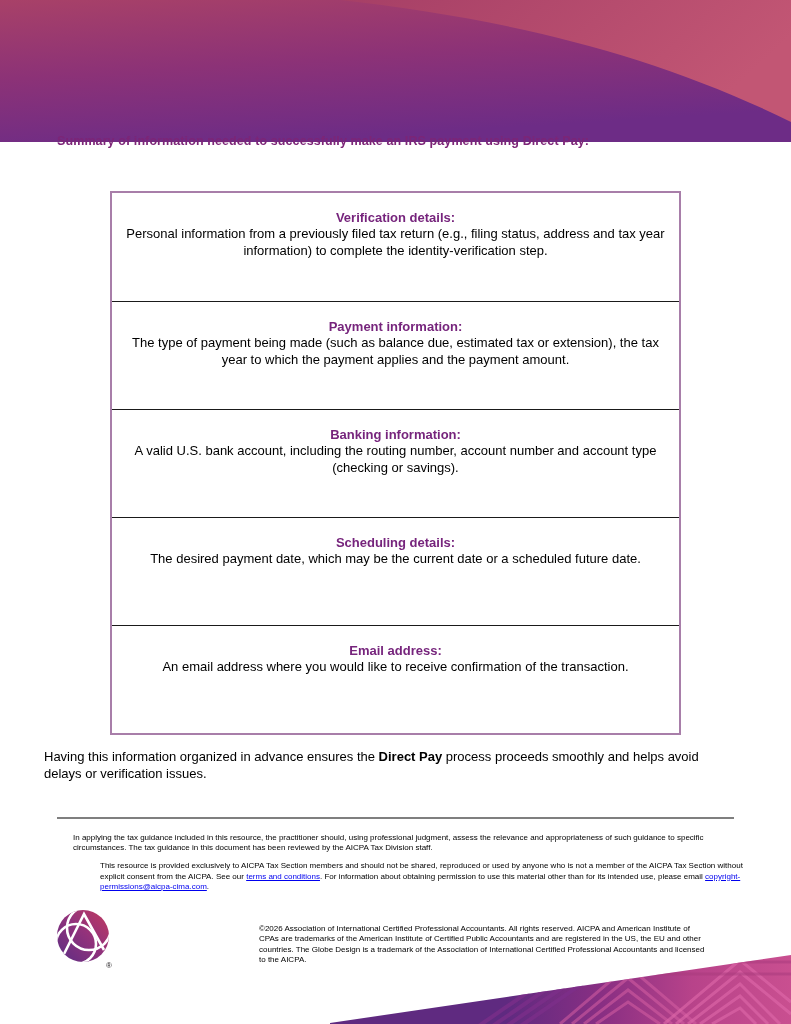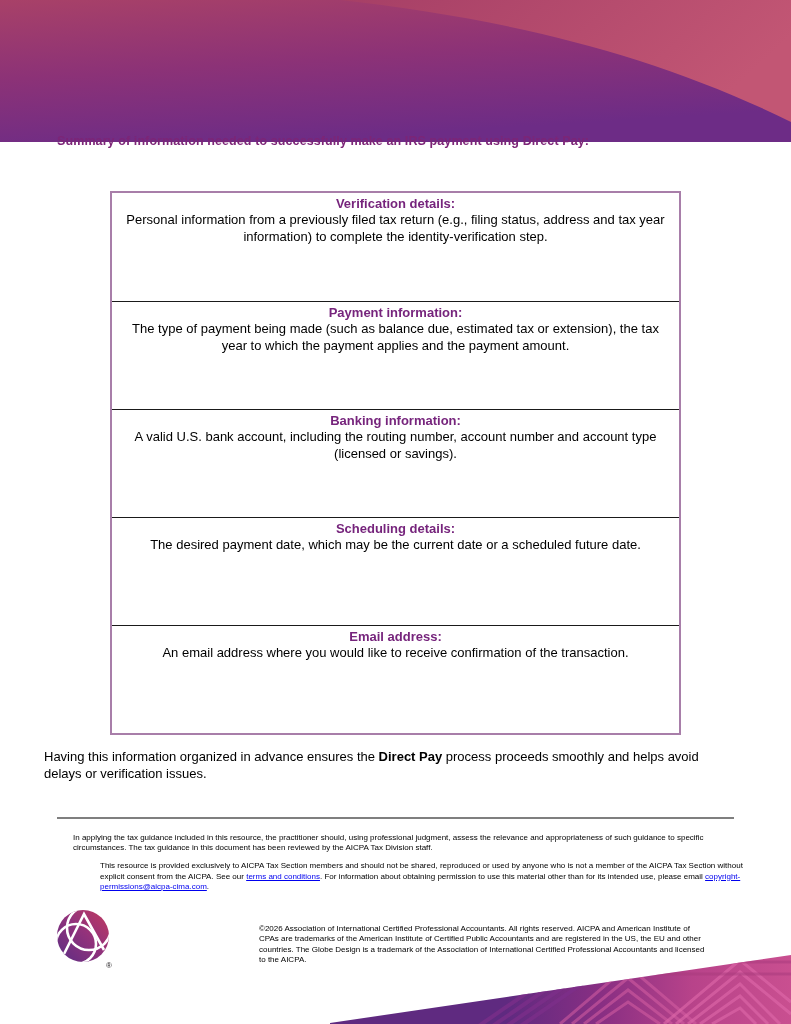--- a/index.html
+++ b/index.html
@@ -33,21 +33,21 @@
   .info-table {
     position: absolute;
     left: 110px; top: 191px;
     width: 571px; height: 544px;
     border: 2px solid #a87ea9;
     display: grid;
     grid-template-rows: repeat(5, 1fr);
     background: #ffffff;
   }
   .info-row {
-    padding: 3px 6px 0 6px;
+    padding: 17px 6px 0 6px;
     text-align: center;
     overflow: hidden;
   }
   .info-row + .info-row { border-top: 1.5px solid #1a1a1a; }
   .info-row-title {
     font-size: 13px;
     font-weight: bold;
     color: #76247c;
     line-height: 1.25;
   }
@@ -161,21 +161,21 @@
     <div class="info-row">
       <div class="info-row-title">Verification details:</div>
       <div class="info-row-body">Personal information from a previously filed tax return (e.g., filing status, address and tax year information) to complete the identity-verification step.</div>
     </div>
     <div class="info-row">
       <div class="info-row-title">Payment information:</div>
       <div class="info-row-body">The type of payment being made (such as balance due, estimated tax or extension), the tax year to which the payment applies and the payment amount.</div>
     </div>
     <div class="info-row">
       <div class="info-row-title">Banking information:</div>
-      <div class="info-row-body">A valid U.S. bank account, including the routing number, account number and account type (licensed or savings).</div>
+      <div class="info-row-body">A valid U.S. bank account, including the routing number, account number and account type (checking or savings).</div>
     </div>
     <div class="info-row">
       <div class="info-row-title">Scheduling details:</div>
       <div class="info-row-body">The desired payment date, which may be the current date or a scheduled future date.</div>
     </div>
     <div class="info-row">
       <div class="info-row-title">Email address:</div>
       <div class="info-row-body">An email address where you would like to receive confirmation of the transaction.</div>
     </div>
   </div>

